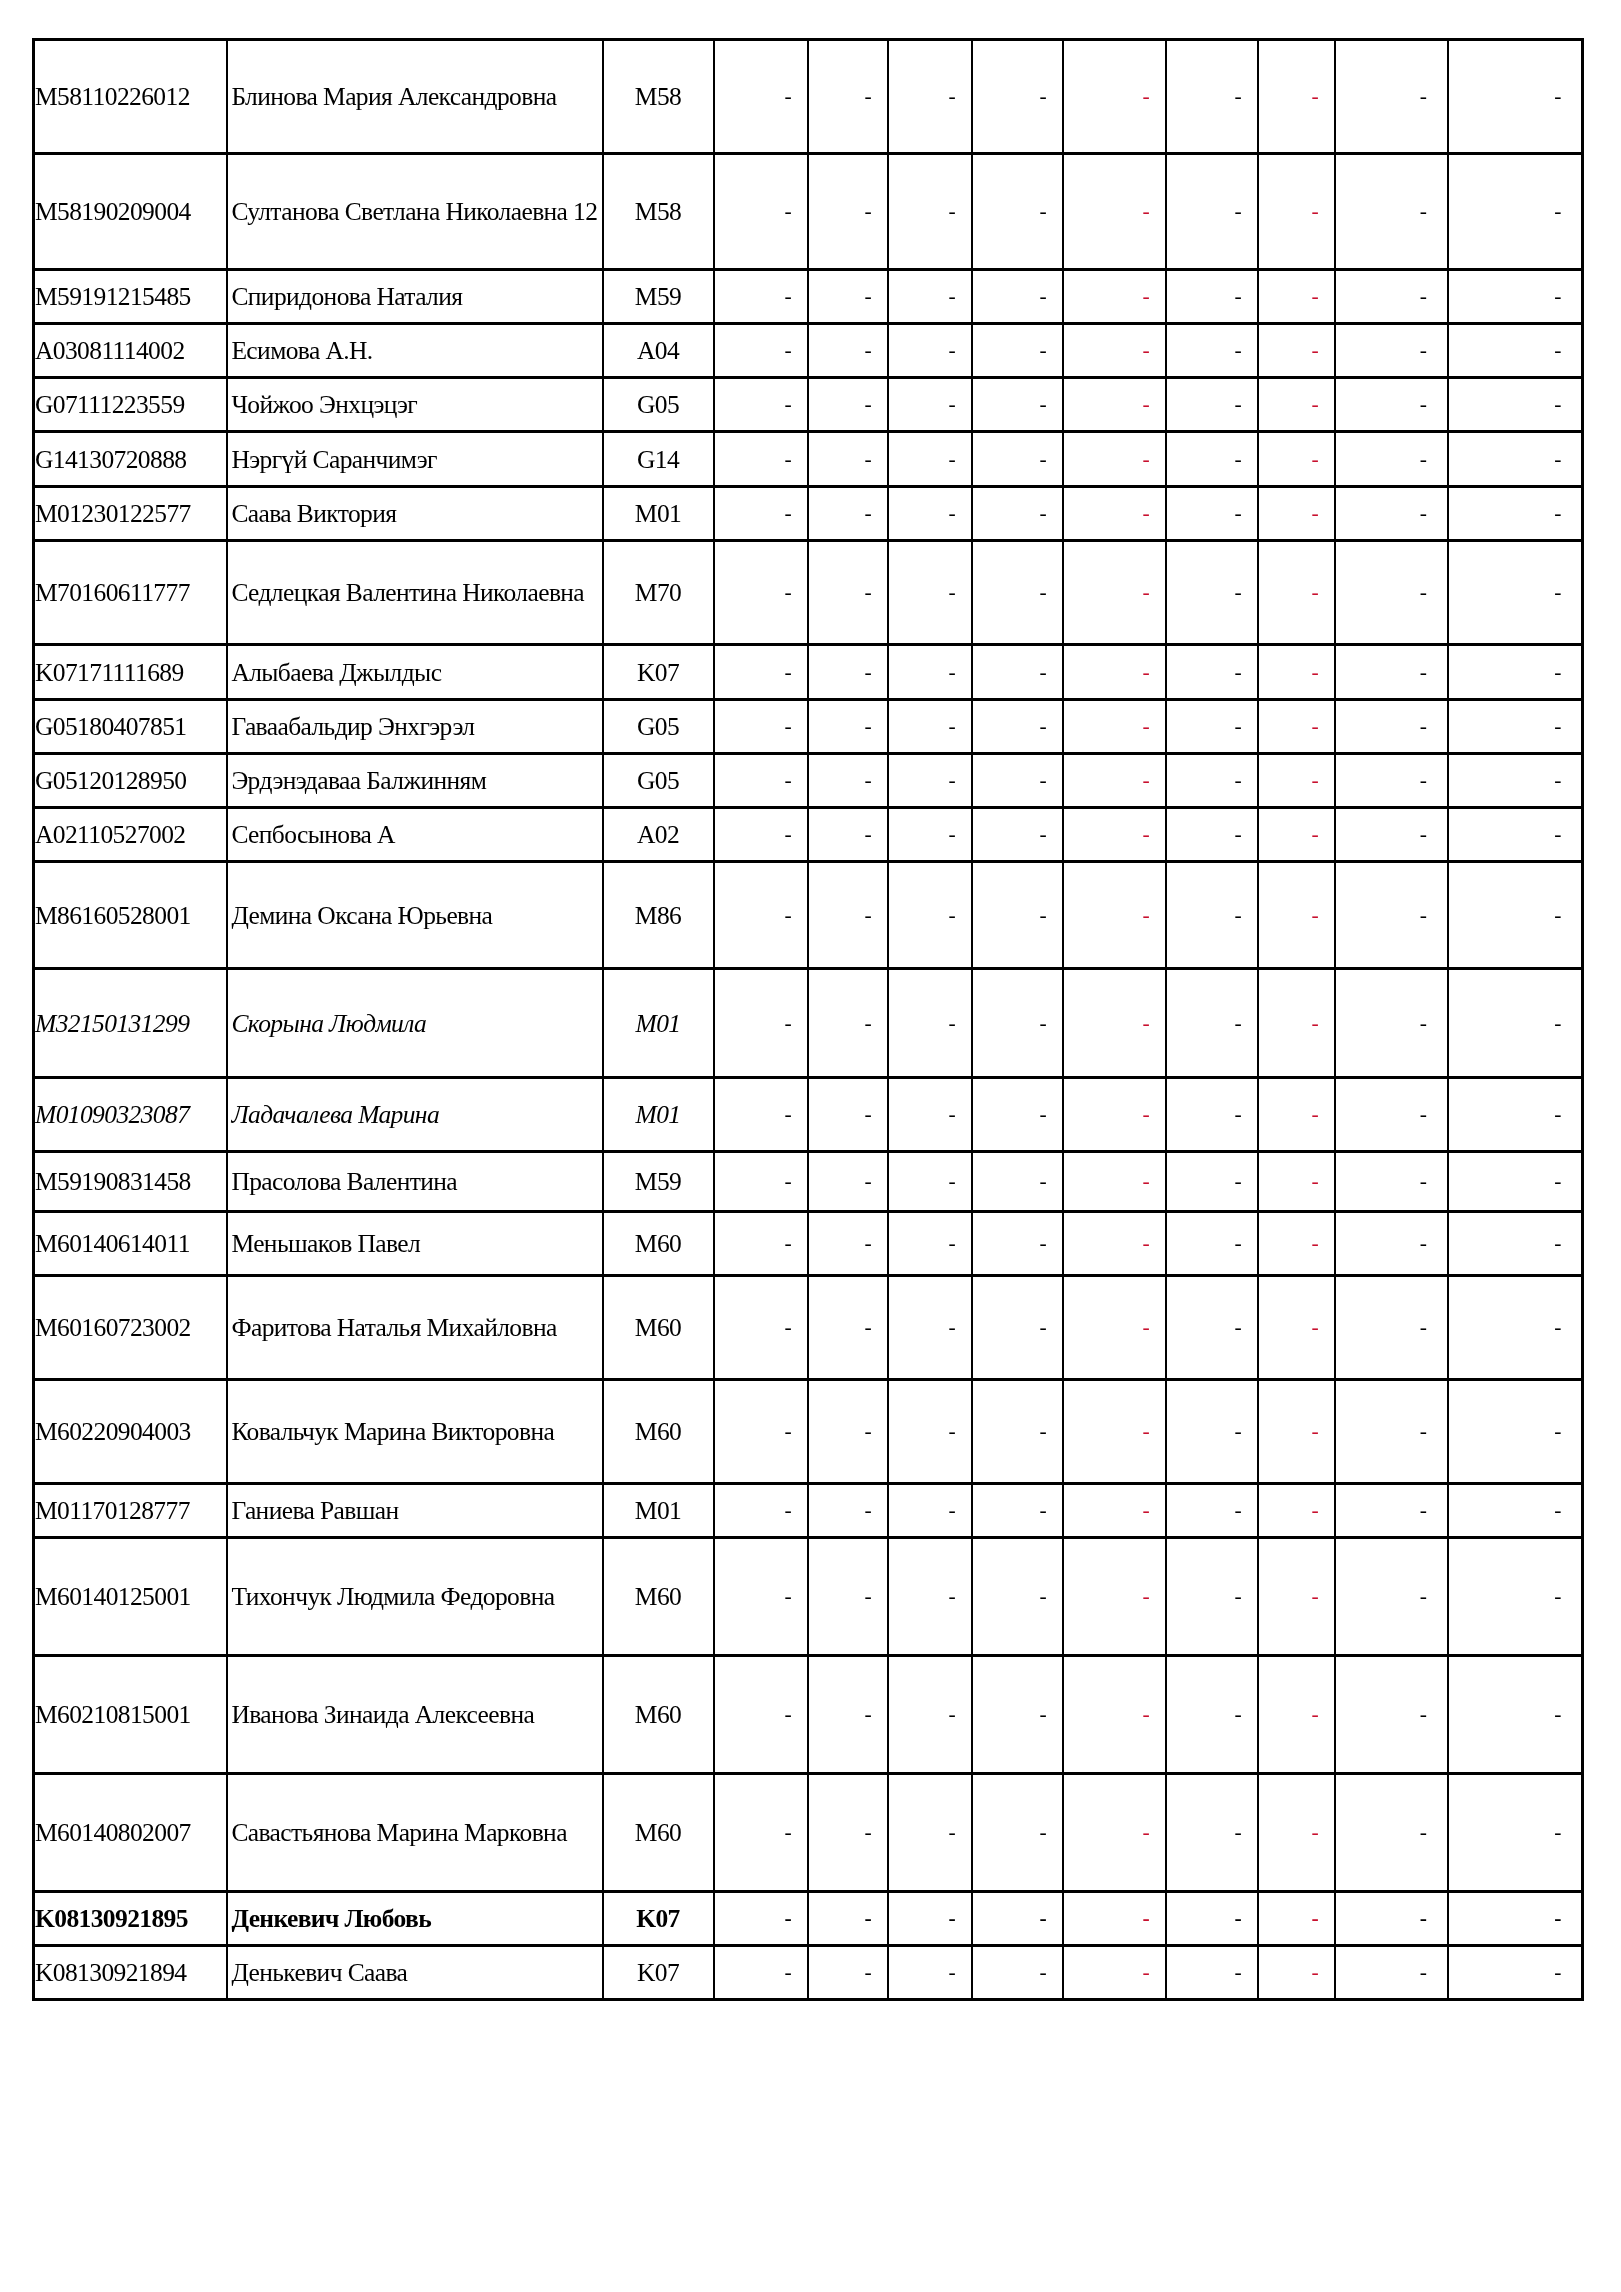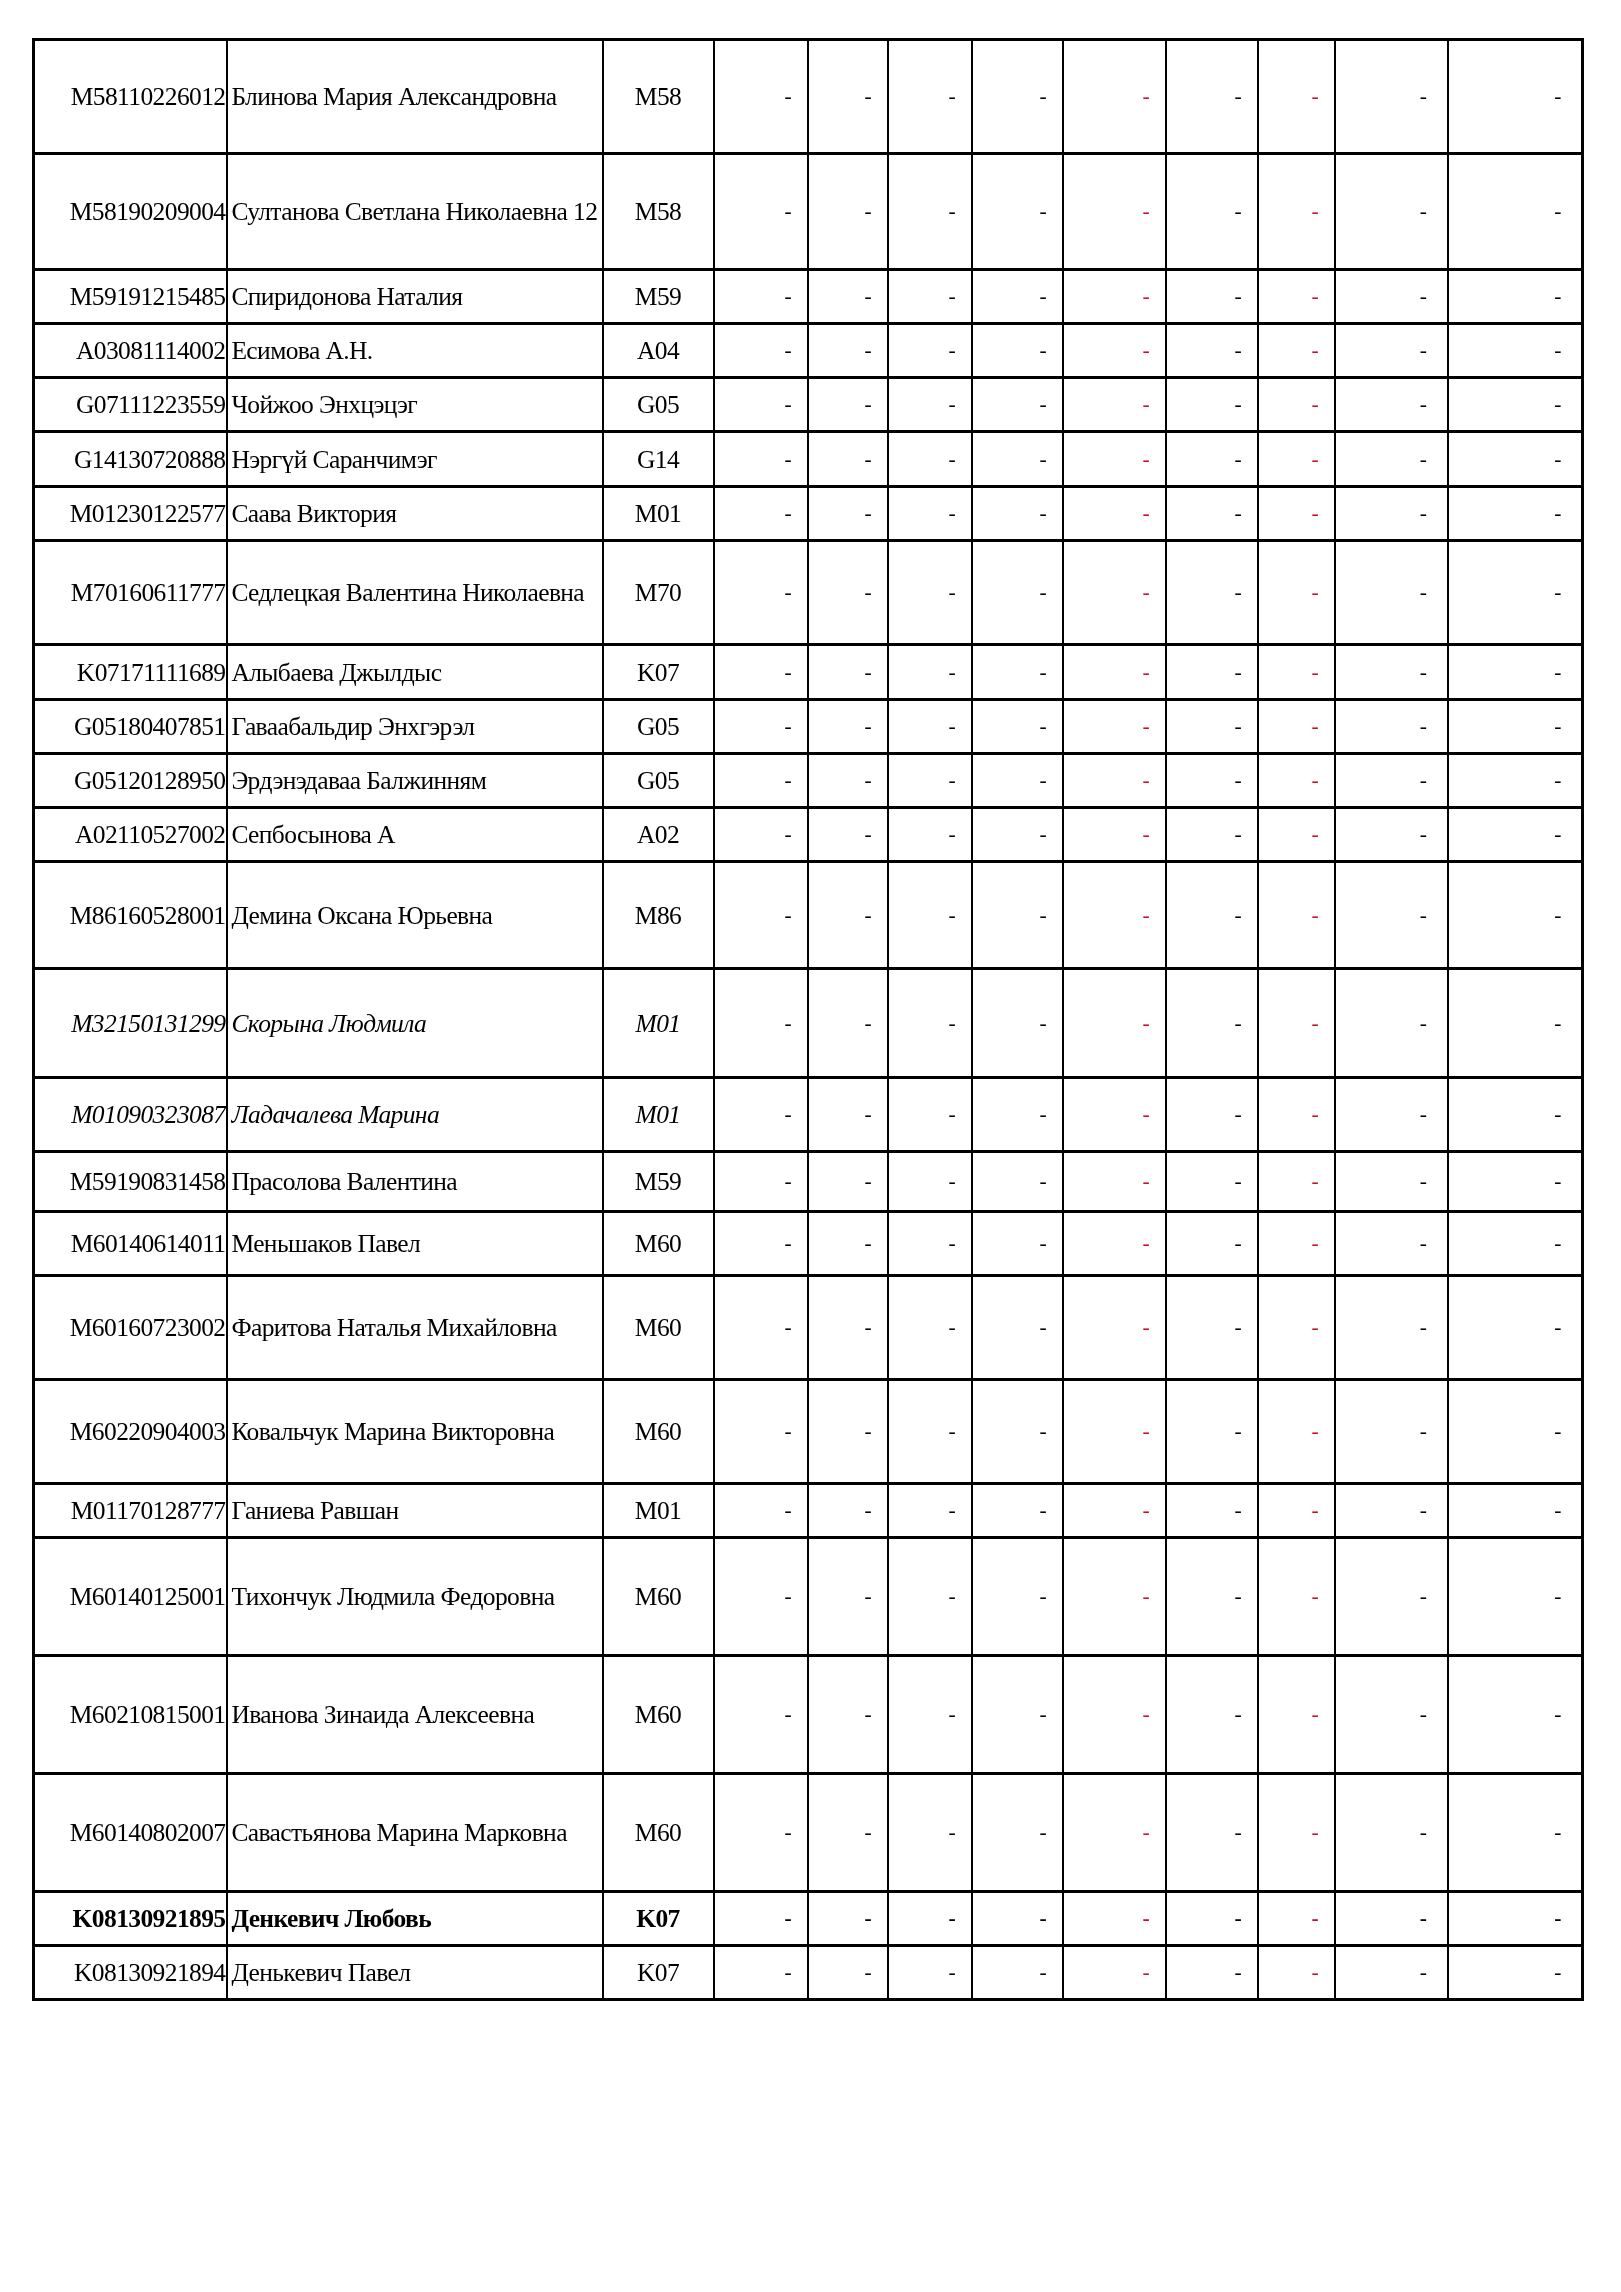--- a/index.html
+++ b/index.html
@@ -13,21 +13,21 @@
     border: 3.9px solid #000;
   }
   #doc-table td {
     border: 2.9px solid #000;
     padding: 0;
     vertical-align: middle;
     line-height: 33px;
     overflow: hidden;
   }
   #doc-table tr { border-bottom: 3.9px solid #000; }
-  td.c-id { text-align: right; letter-spacing: -0.6px; }
+  td.c-id { text-align: left; letter-spacing: -0.6px; }
   td.c-name { text-align: left; padding-left: 3.9px !important; letter-spacing: -0.6px; word-break: break-all; }
   td.c-code { text-align: center; letter-spacing: -0.6px; }
   td.c-val { text-align: right; padding-right: 14.7px !important; font-size: 21.6px; }
   td.c-val.wide { padding-right: 19.6px !important; }
   td.c-val.red { color: #c8102e; }
 </style>
 </head>
 <body>
 
 <table id="doc-table">
@@ -377,21 +377,21 @@
         <td class="c-val">-</td>
         <td class="c-val">-</td>
         <td class="c-val red" style="color: rgb(200, 16, 46);">-</td>
         <td class="c-val">-</td>
         <td class="c-val red" style="color: rgb(200, 16, 46);">-</td>
         <td class="c-val wide">-</td>
         <td class="c-val wide">-</td>
       </tr>
       <tr style="height: 54px;">
         <td class="c-id">K08130921894</td>
-        <td class="c-name">Денькевич Павел</td>
+        <td class="c-name">Денькевич Саава</td>
         <td class="c-code">K07</td>
         <td class="c-val">-</td>
         <td class="c-val">-</td>
         <td class="c-val">-</td>
         <td class="c-val">-</td>
         <td class="c-val red" style="color: rgb(200, 16, 46);">-</td>
         <td class="c-val">-</td>
         <td class="c-val red" style="color: rgb(200, 16, 46);">-</td>
         <td class="c-val wide">-</td>
         <td class="c-val wide">-</td>

